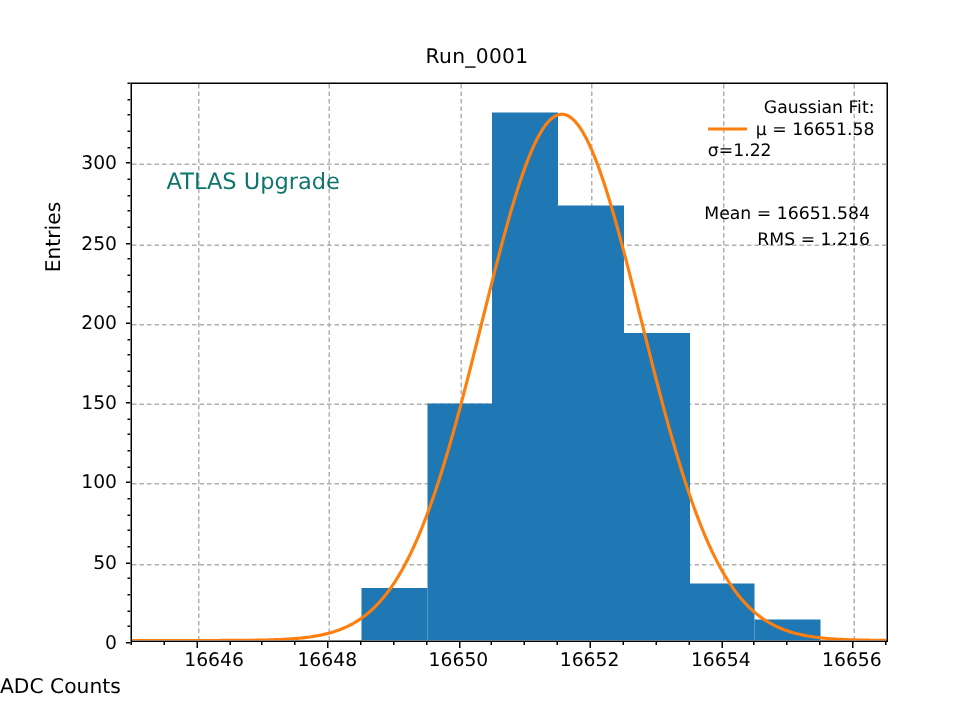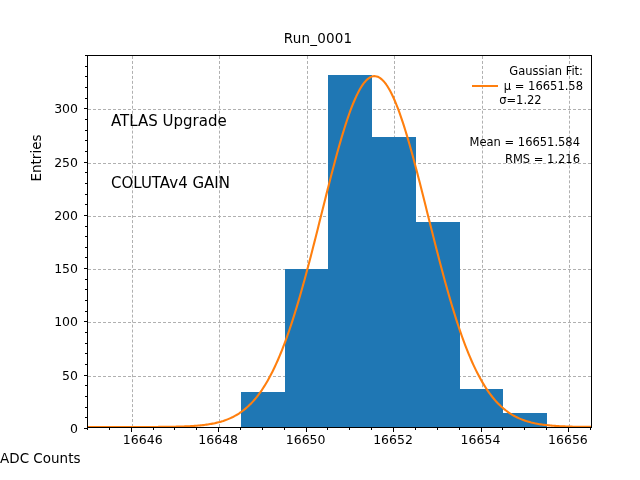--- a/index.html
+++ b/index.html
@@ -152,21 +152,21 @@
     transform-origin: center center;
   }
 
   
   #annotation {
     position: absolute;
     left: 23px;
     top: 14px;
     font-size: 15px;
     line-height: 20.5px;
-    color: #000000;
+    color: #0f766e;
     white-space: pre;
   }
   #annotation div { white-space: nowrap; }
 
   
   #legend {
     position: absolute;
     right: 8px;
     top: 8px;
     font-size: 11.5px;
@@ -183,21 +183,21 @@
     gap: 6px;
   }
   #legend .leg-swatch {
     display: inline-block;
     width: 26px;
     height: 0;
     border-top: 2.2px solid #ff7f0e;
     flex: none;
   }
   #legend .leg-sigma {
-    text-align: center;
+    text-align: left;
     padding-right: 14px;
   }
   #legend .leg-text { white-space: nowrap; }
 
   
   #stats {
     position: absolute;
     right: 11px;
     top: 78px;
     font-size: 11.5px;
@@ -332,21 +332,20 @@
         <div class="bar" style="left: 327.922px; width: 43.7229px; height: 204.617px; background: rgb(31, 119, 180);"></div>
         <div class="bar" style="left: 371.645px; width: 43.7229px; height: 38.3657px; background: rgb(31, 119, 180);"></div>
         <div class="bar" style="left: 415.368px; width: 43.7229px; height: 13.8543px; background: rgb(31, 119, 180);"></div>
       </div>
     <svg id="fitcurve" viewBox="0 0 505 373" preserveAspectRatio="none">
       <path id="fitpath" fill="none" stroke="#ff7f0e" stroke-width="2.1" stroke-linejoin="round" stroke-linecap="round" d="M0.00,373.00L1.20,373.00L2.40,373.00L3.61,373.00L4.81,373.00L6.01,373.00L7.21,373.00L8.42,373.00L9.62,373.00L10.82,373.00L12.02,373.00L13.23,373.00L14.43,373.00L15.63,373.00L16.83,373.00L18.04,373.00L19.24,373.00L20.44,373.00L21.64,373.00L22.85,373.00L24.05,373.00L25.25,373.00L26.45,373.00L27.65,373.00L28.86,373.00L30.06,373.00L31.26,373.00L32.46,373.00L33.67,373.00L34.87,373.00L36.07,372.99L37.27,372.99L38.48,372.99L39.68,372.99L40.88,372.99L42.08,372.99L43.29,372.99L44.49,372.99L45.69,372.99L46.89,372.99L48.10,372.99L49.30,372.98L50.50,372.98L51.70,372.98L52.90,372.98L54.11,372.98L55.31,372.97L56.51,372.97L57.71,372.97L58.92,372.96L60.12,372.96L61.32,372.96L62.52,372.95L63.73,372.95L64.93,372.94L66.13,372.94L67.33,372.93L68.54,372.92L69.74,372.92L70.94,372.91L72.14,372.90L73.35,372.89L74.55,372.88L75.75,372.87L76.95,372.86L78.15,372.84L79.36,372.83L80.56,372.81L81.76,372.80L82.96,372.78L84.17,372.76L85.37,372.73L86.57,372.71L87.77,372.69L88.98,372.66L90.18,372.63L91.38,372.60L92.58,372.56L93.79,372.52L94.99,372.48L96.19,372.44L97.39,372.39L98.60,372.34L99.80,372.29L101.00,372.23L102.20,372.17L103.40,372.10L104.61,372.02L105.81,371.95L107.01,371.86L108.21,371.77L109.42,371.68L110.62,371.57L111.82,371.46L113.02,371.34L114.23,371.22L115.43,371.08L116.63,370.94L117.83,370.78L119.04,370.62L120.24,370.45L121.44,370.26L122.64,370.06L123.85,369.85L125.05,369.62L126.25,369.38L127.45,369.13L128.65,368.86L129.86,368.57L131.06,368.27L132.26,367.95L133.46,367.60L134.67,367.24L135.87,366.86L137.07,366.45L138.27,366.03L139.48,365.57L140.68,365.09L141.88,364.59L143.08,364.06L144.29,363.50L145.49,362.91L146.69,362.28L147.89,361.63L149.10,360.94L150.30,360.21L151.50,359.45L152.70,358.65L153.90,357.82L155.11,356.94L156.31,356.02L157.51,355.05L158.71,354.04L159.92,352.98L161.12,351.88L162.32,350.72L163.52,349.52L164.73,348.26L165.93,346.95L167.13,345.58L168.33,344.15L169.54,342.67L170.74,341.12L171.94,339.51L173.14,337.84L174.35,336.11L175.55,334.31L176.75,332.44L177.95,330.51L179.15,328.50L180.36,326.42L181.56,324.27L182.76,322.05L183.96,319.76L185.17,317.38L186.37,314.94L187.57,312.41L188.77,309.81L189.98,307.13L191.18,304.37L192.38,301.53L193.58,298.61L194.79,295.61L195.99,292.53L197.19,289.38L198.39,286.14L199.60,282.82L200.80,279.42L202.00,275.95L203.20,272.39L204.40,268.76L205.61,265.06L206.81,261.28L208.01,257.42L209.21,253.49L210.42,249.49L211.62,245.43L212.82,241.29L214.02,237.09L215.23,232.83L216.43,228.51L217.63,224.13L218.83,219.69L220.04,215.21L221.24,210.67L222.44,206.09L223.64,201.47L224.85,196.80L226.05,192.11L227.25,187.38L228.45,182.63L229.65,177.85L230.86,173.06L232.06,168.25L233.26,163.43L234.46,158.61L235.67,153.79L236.87,148.97L238.07,144.16L239.27,139.37L240.48,134.60L241.68,129.86L242.88,125.15L244.08,120.48L245.29,115.84L246.49,111.26L247.69,106.73L248.89,102.26L250.10,97.85L251.30,93.52L252.50,89.26L253.70,85.08L254.90,80.99L256.11,76.99L257.31,73.08L258.51,69.29L259.71,65.59L260.92,62.02L262.12,58.56L263.32,55.22L264.52,52.01L265.73,48.94L266.93,46.00L268.13,43.20L269.33,40.54L270.54,38.04L271.74,35.69L272.94,33.49L274.14,31.45L275.35,29.58L276.55,27.87L277.75,26.33L278.95,24.96L280.15,23.76L281.36,22.73L282.56,21.88L283.76,21.21L284.96,20.71L286.17,20.39L287.37,20.26L288.57,20.30L289.77,20.52L290.98,20.91L292.18,21.49L293.38,22.25L294.58,23.18L295.79,24.28L296.99,25.56L298.19,27.01L299.39,28.63L300.60,30.41L301.80,32.36L303.00,34.47L304.20,36.74L305.40,39.16L306.61,41.73L307.81,44.45L309.01,47.32L310.21,50.32L311.42,53.46L312.62,56.72L313.82,60.12L315.02,63.63L316.23,67.26L317.43,71.00L318.63,74.85L319.83,78.79L321.04,82.83L322.24,86.97L323.44,91.18L324.64,95.48L325.85,99.85L327.05,104.28L328.25,108.78L329.45,113.34L330.65,117.94L331.86,122.59L333.06,127.29L334.26,132.01L335.46,136.77L336.67,141.55L337.87,146.35L339.07,151.16L340.27,155.98L341.48,160.80L342.68,165.62L343.88,170.43L345.08,175.24L346.29,180.02L347.49,184.79L348.69,189.53L349.89,194.25L351.10,198.93L352.30,203.57L353.50,208.18L354.70,212.74L355.90,217.25L357.11,221.72L358.31,226.13L359.51,230.48L360.71,234.77L361.92,239.01L363.12,243.18L364.32,247.28L365.52,251.32L366.73,255.29L367.93,259.18L369.13,263.00L370.33,266.75L371.54,270.42L372.74,274.02L373.94,277.54L375.14,280.98L376.35,284.34L377.55,287.62L378.75,290.82L379.95,293.94L381.15,296.99L382.36,299.95L383.56,302.83L384.76,305.63L385.96,308.36L387.17,311.00L388.37,313.57L389.57,316.06L390.77,318.47L391.98,320.81L393.18,323.07L394.38,325.26L395.58,327.38L396.79,329.42L397.99,331.39L399.19,333.30L400.39,335.14L401.60,336.91L402.80,338.61L404.00,340.25L405.20,341.83L406.40,343.35L407.61,344.81L408.81,346.21L410.01,347.55L411.21,348.84L412.42,350.07L413.62,351.25L414.82,352.39L416.02,353.47L417.23,354.51L418.43,355.49L419.63,356.44L420.83,357.34L422.04,358.20L423.24,359.02L424.44,359.80L425.64,360.55L426.85,361.26L428.05,361.93L429.25,362.57L430.45,363.18L431.65,363.76L432.86,364.30L434.06,364.82L435.26,365.31L436.46,365.78L437.67,366.22L438.87,366.64L440.07,367.04L441.27,367.41L442.48,367.76L443.68,368.09L444.88,368.41L446.08,368.70L447.29,368.98L448.49,369.25L449.69,369.49L450.89,369.73L452.10,369.95L453.30,370.15L454.50,370.34L455.70,370.53L456.90,370.70L458.11,370.86L459.31,371.01L460.51,371.15L461.71,371.28L462.92,371.40L464.12,371.51L465.32,371.62L466.52,371.72L467.73,371.81L468.93,371.90L470.13,371.98L471.33,372.06L472.54,372.13L473.74,372.19L474.94,372.26L476.14,372.31L477.35,372.37L478.55,372.41L479.75,372.46L480.95,372.50L482.15,372.54L483.36,372.58L484.56,372.61L485.76,372.64L486.96,372.67L488.17,372.70L489.37,372.72L490.57,372.75L491.77,372.77L492.98,372.79L494.18,372.80L495.38,372.82L496.58,372.83L497.79,372.85L498.99,372.86L500.19,372.87L501.39,372.88L502.60,372.89L503.80,372.90L505.00,372.91"></path>
     </svg>
 
     <div id="annotation">
       <div>ATLAS Upgrade</div>
-      <div>COLUTAv4 GAIN</div>
     </div>
 
     <div id="legend">
       <div class="leg-title">Gaussian Fit:</div>
       <div class="leg-row">
         <span class="leg-swatch"></span>
         <span class="leg-text">μ = 16651.58</span>
       </div>
       <div class="leg-sigma">σ=1.22</div>
     </div>

